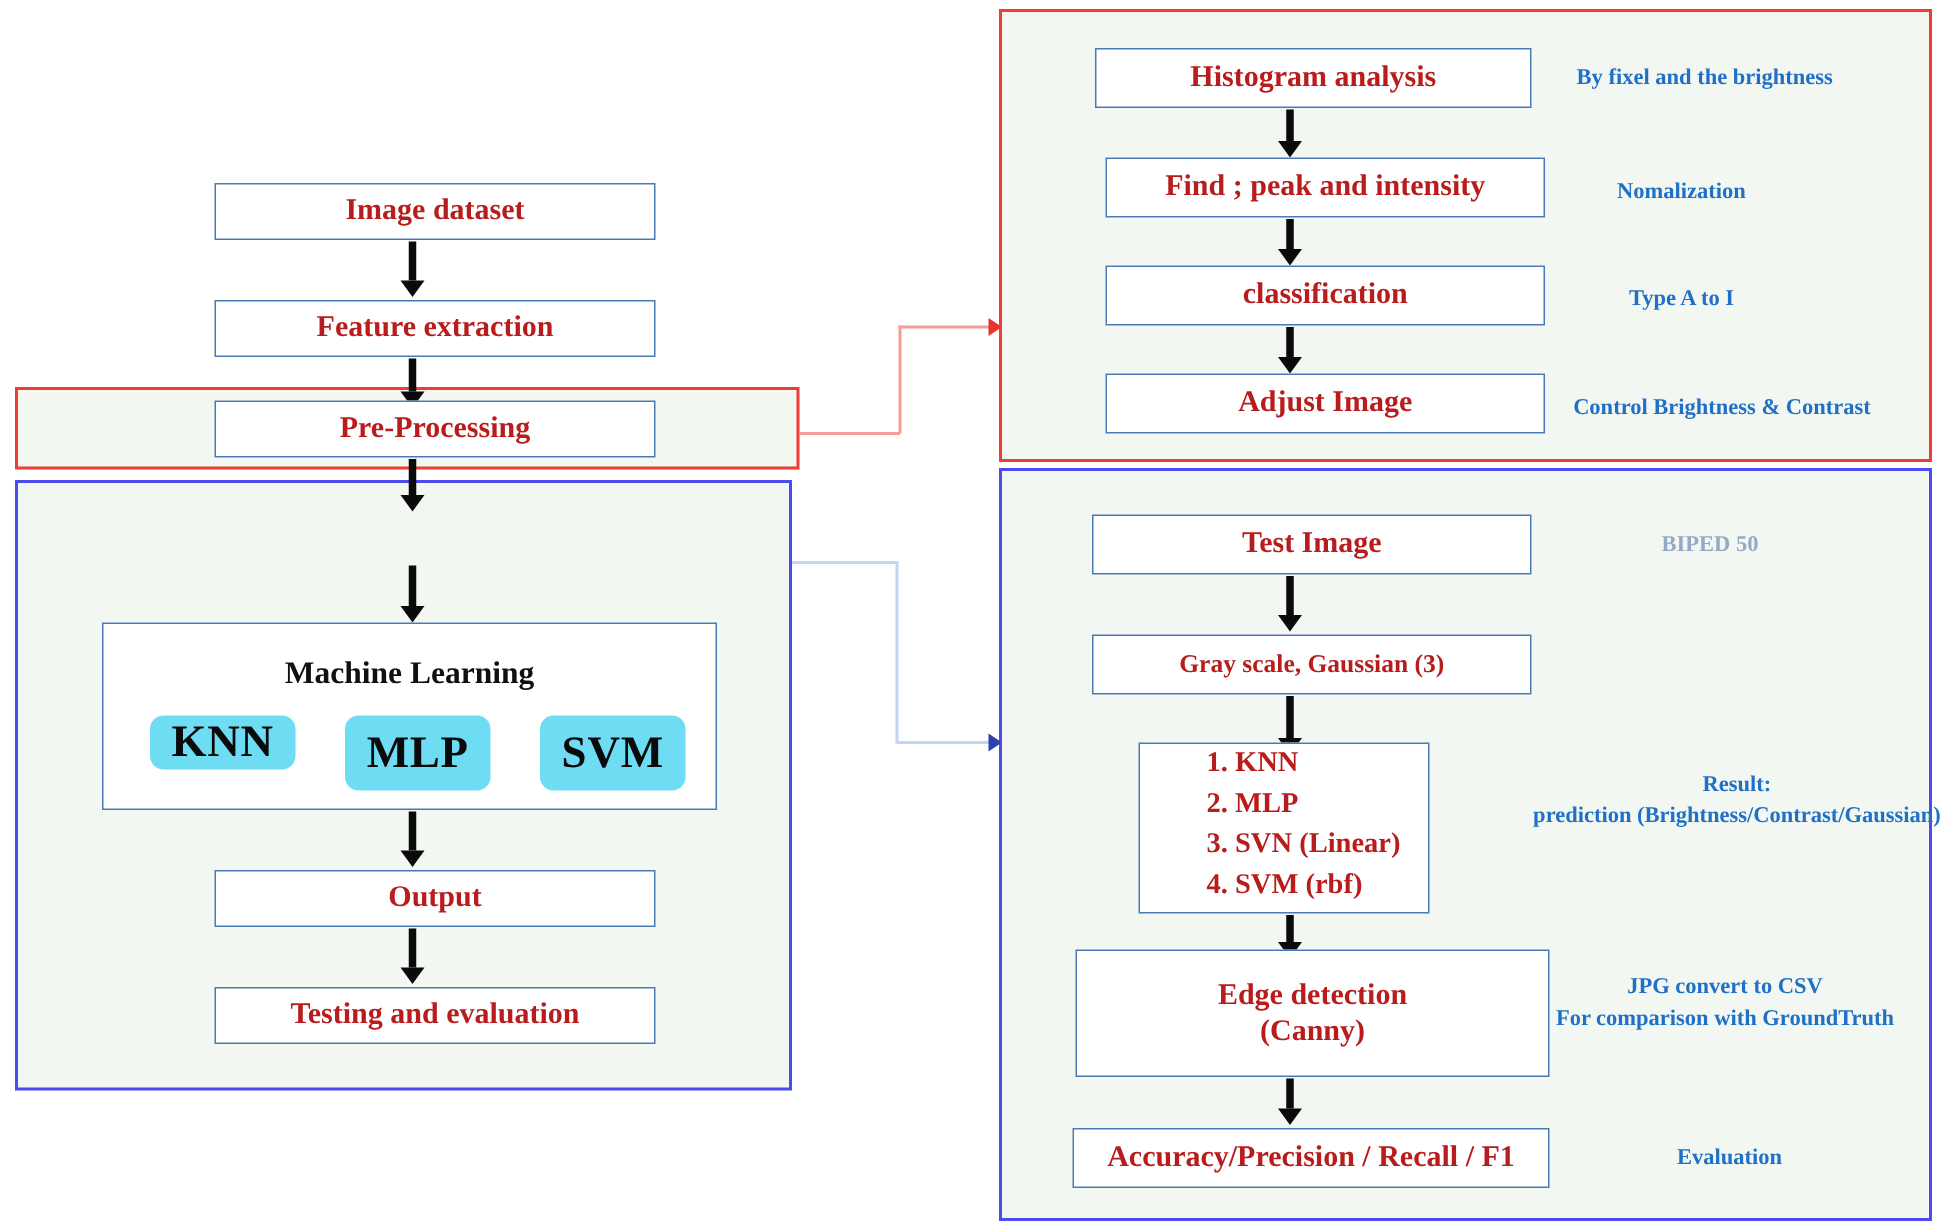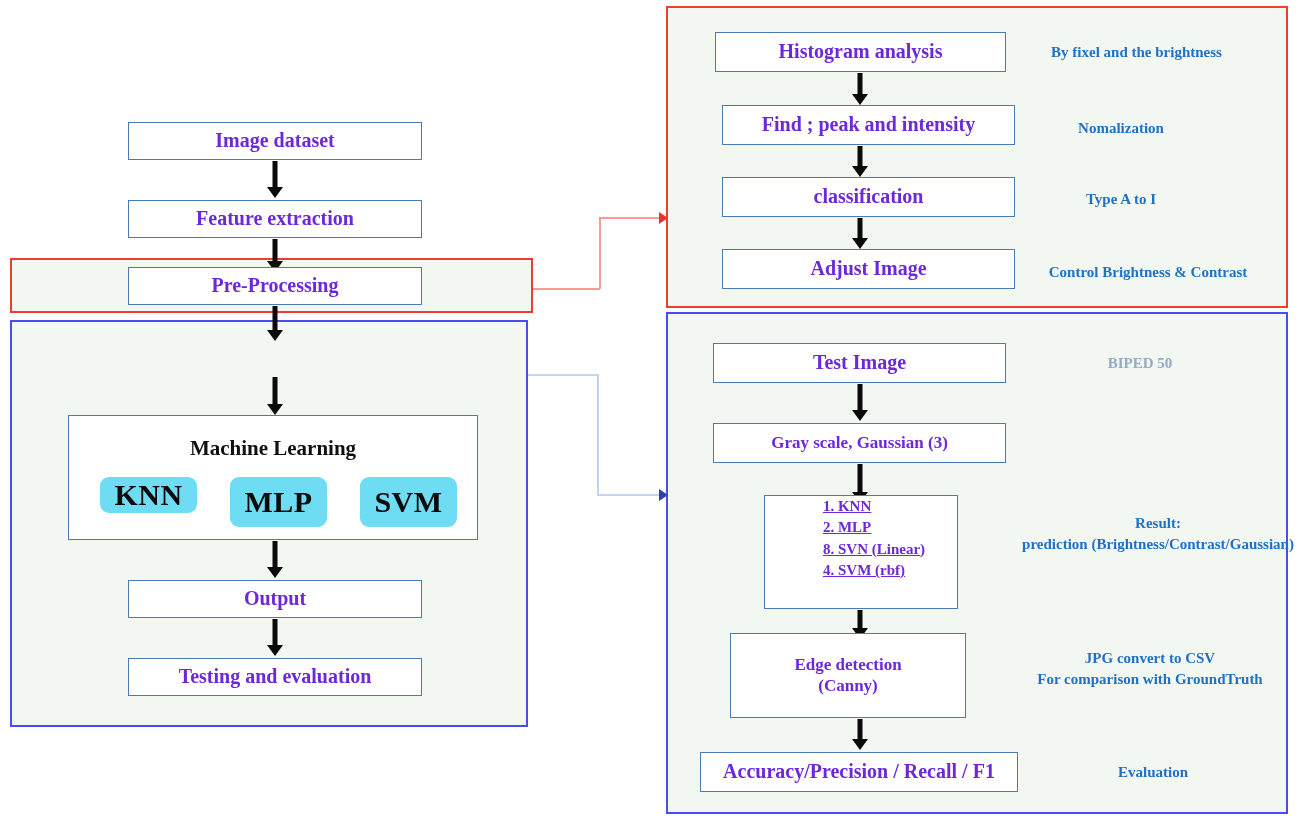--- a/index.html
+++ b/index.html
@@ -30,22 +30,23 @@
   .box {
     position: absolute;
     box-sizing: border-box;
     background: #ffffff;
     border: 1.5px solid #4a7ab5;
     display: flex;
     align-items: center;
     justify-content: center;
     text-align: center;
     font-weight: bold;
-    color: #6d28d9;
+    color: #b91c1c;
     line-height: 1.18;
+    margin-left: 15px;
   }
   .box.two-line { flex-direction: column; }
   .box.listbox {
     align-items: flex-start;
     justify-content: center;
     text-align: left;
     padding-left: 26px;
   }
   .listbox .li { display: block; font-weight: bold; line-height: 1.42; }
 
@@ -232,40 +233,40 @@
     <div class="head" style="top:26px;"></div>
   </div>
 
   <div class="box" style="left:713px; top:423px; width:293px; height:40px; font-size:17px;">Gray scale, Gaussian (3)</div>
 
   <div class="varrow" style="left:860px; top:464px;">
     <div class="shaft" style="height:28px;"></div>
     <div class="head" style="top:28px;"></div>
   </div>
 
-  <div class="box listbox" style="left:764px; top:495px; width:194px; height:114px; font-size:15px;text-decoration:underline;">
+  <div class="box listbox" style="left:744px; top:495px; width:194px; height:114px; font-size:19px;">
     <div>
       <span class="li">1. KNN</span>
       <span class="li">2. MLP</span>
-      <span class="li">8. SVN (Linear)</span>
+      <span class="li">3. SVN (Linear)</span>
       <span class="li">4. SVM (rbf)</span>
     </div>
   </div>
 
   <div class="anno" style="left:1010px; top:513px; width:296px; font-size:15px;">
     <div>Result:</div>
     <div>prediction (Brightness/Contrast/Gaussian)</div>
   </div>
 
   <div class="varrow" style="left:860px; top:610px;">
     <div class="shaft" style="height:18px;"></div>
     <div class="head" style="top:18px;"></div>
   </div>
 
-  <div class="box two-line" style="left:730px; top:633px; width:236px; height:85px; font-size:17px;">
+  <div class="box two-line" style="left:702px; top:633px; width:316px; height:85px; font-size:20px;">
     <span>Edge detection</span>
     <span>(Canny)</span>
   </div>
 
   <div class="anno" style="left:1000px; top:648px; width:300px; font-size:15px;">
     <div>JPG convert to CSV</div>
     <div>For comparison with GroundTruth</div>
   </div>
 
   <div class="varrow" style="left:860px; top:719px;">

